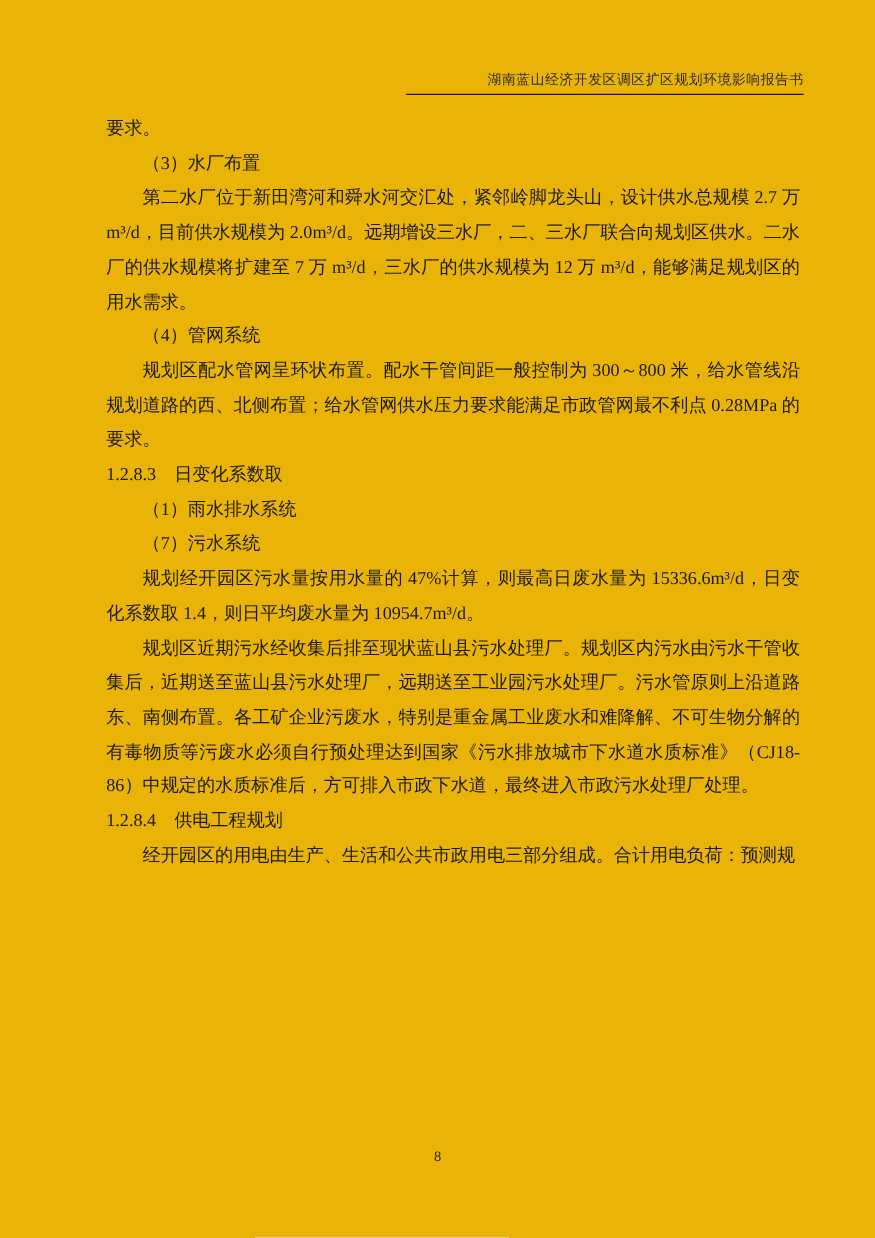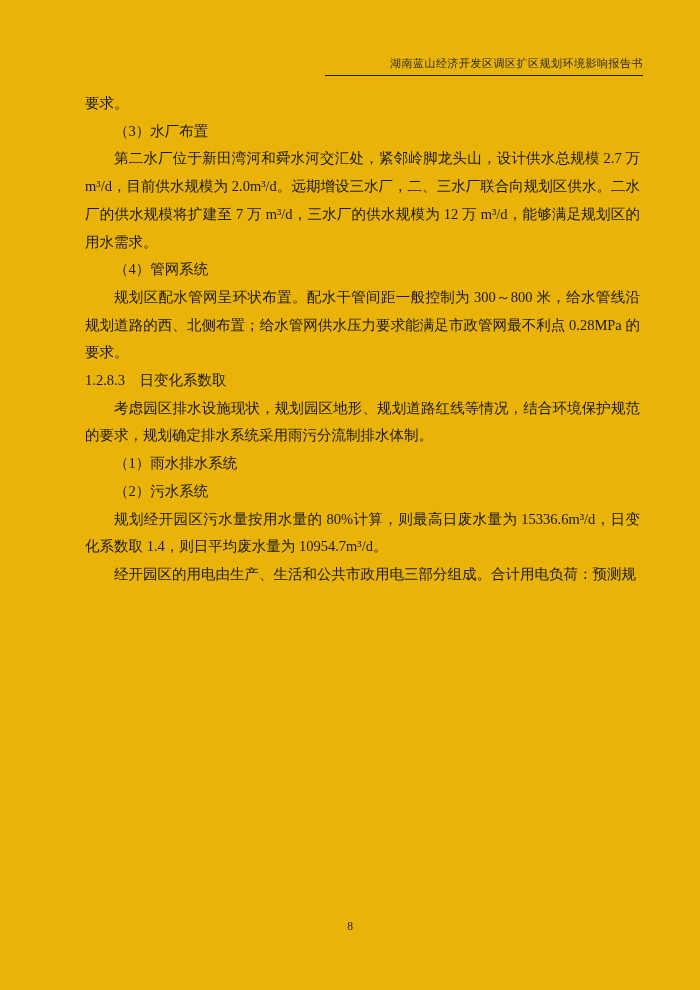--- a/index.html
+++ b/index.html
@@ -67,23 +67,24 @@
     <span>湖南蓝山经济开发区调区扩区规划环境影响报告书</span>
   </div>
 
   <div class="content">
       <p class="flush">要求。</p>
       <p class="indent">（3）水厂布置</p>
       <p class="indent">第二水厂位于新田湾河和舜水河交汇处，紧邻岭脚龙头山，设计供水总规模 2.7 万 m³/d，目前供水规模为 2.0m³/d。远期增设三水厂，二、三水厂联合向规划区供水。二水厂的供水规模将扩建至 7 万 m³/d，三水厂的供水规模为 12 万 m³/d，能够满足规划区的用水需求。</p>
       <p class="indent">（4）管网系统</p>
       <p class="indent">规划区配水管网呈环状布置。配水干管间距一般控制为 300～800 米，给水管线沿规划道路的西、北侧布置；给水管网供水压力要求能满足市政管网最不利点 0.28MPa 的要求。</p>
       <p class="heading">1.2.8.3　日变化系数取</p>
-      <p class="indent">考虑园区排水设施现状，规划园区地形、规划道路红线等情况，结合环境保护规范的要求，规划确定排水系统采用雨污分流制排水体制。</p>
       <p class="indent">（1）雨水排水系统</p>
-      <p class="indent">（2）污水系统</p>
-      <p class="indent">规划经开园区污水量按用水量的 80%计算，则最高日废水量为 15336.6m³/d，日变化系数取 1.4，则日平均废水量为 10954.7m³/d。</p>
+      <p class="indent">（7）污水系统</p>
+      <p class="indent">规划经开园区污水量按用水量的 47%计算，则最高日废水量为 15336.6m³/d，日变化系数取 1.4，则日平均废水量为 10954.7m³/d。</p>
+      <p class="indent">规划区近期污水经收集后排至现状蓝山县污水处理厂。规划区内污水由污水干管收集后，近期送至蓝山县污水处理厂，远期送至工业园污水处理厂。污水管原则上沿道路东、南侧布置。各工矿企业污废水，特别是重金属工业废水和难降解、不可生物分解的有毒物质等污废水必须自行预处理达到国家《污水排放城市下水道水质标准》（CJ18-86）中规定的水质标准后，方可排入市政下水道，最终进入市政污水处理厂处理。</p>
+      <p class="heading">1.2.8.4　供电工程规划</p>
       <p class="indent">经开园区的用电由生产、生活和公共市政用电三部分组成。合计用电负荷：预测规</p>
     </div>
 
   <div class="footer">
     <span>8</span>
   </div>
 </div>
 
 </body></html>

